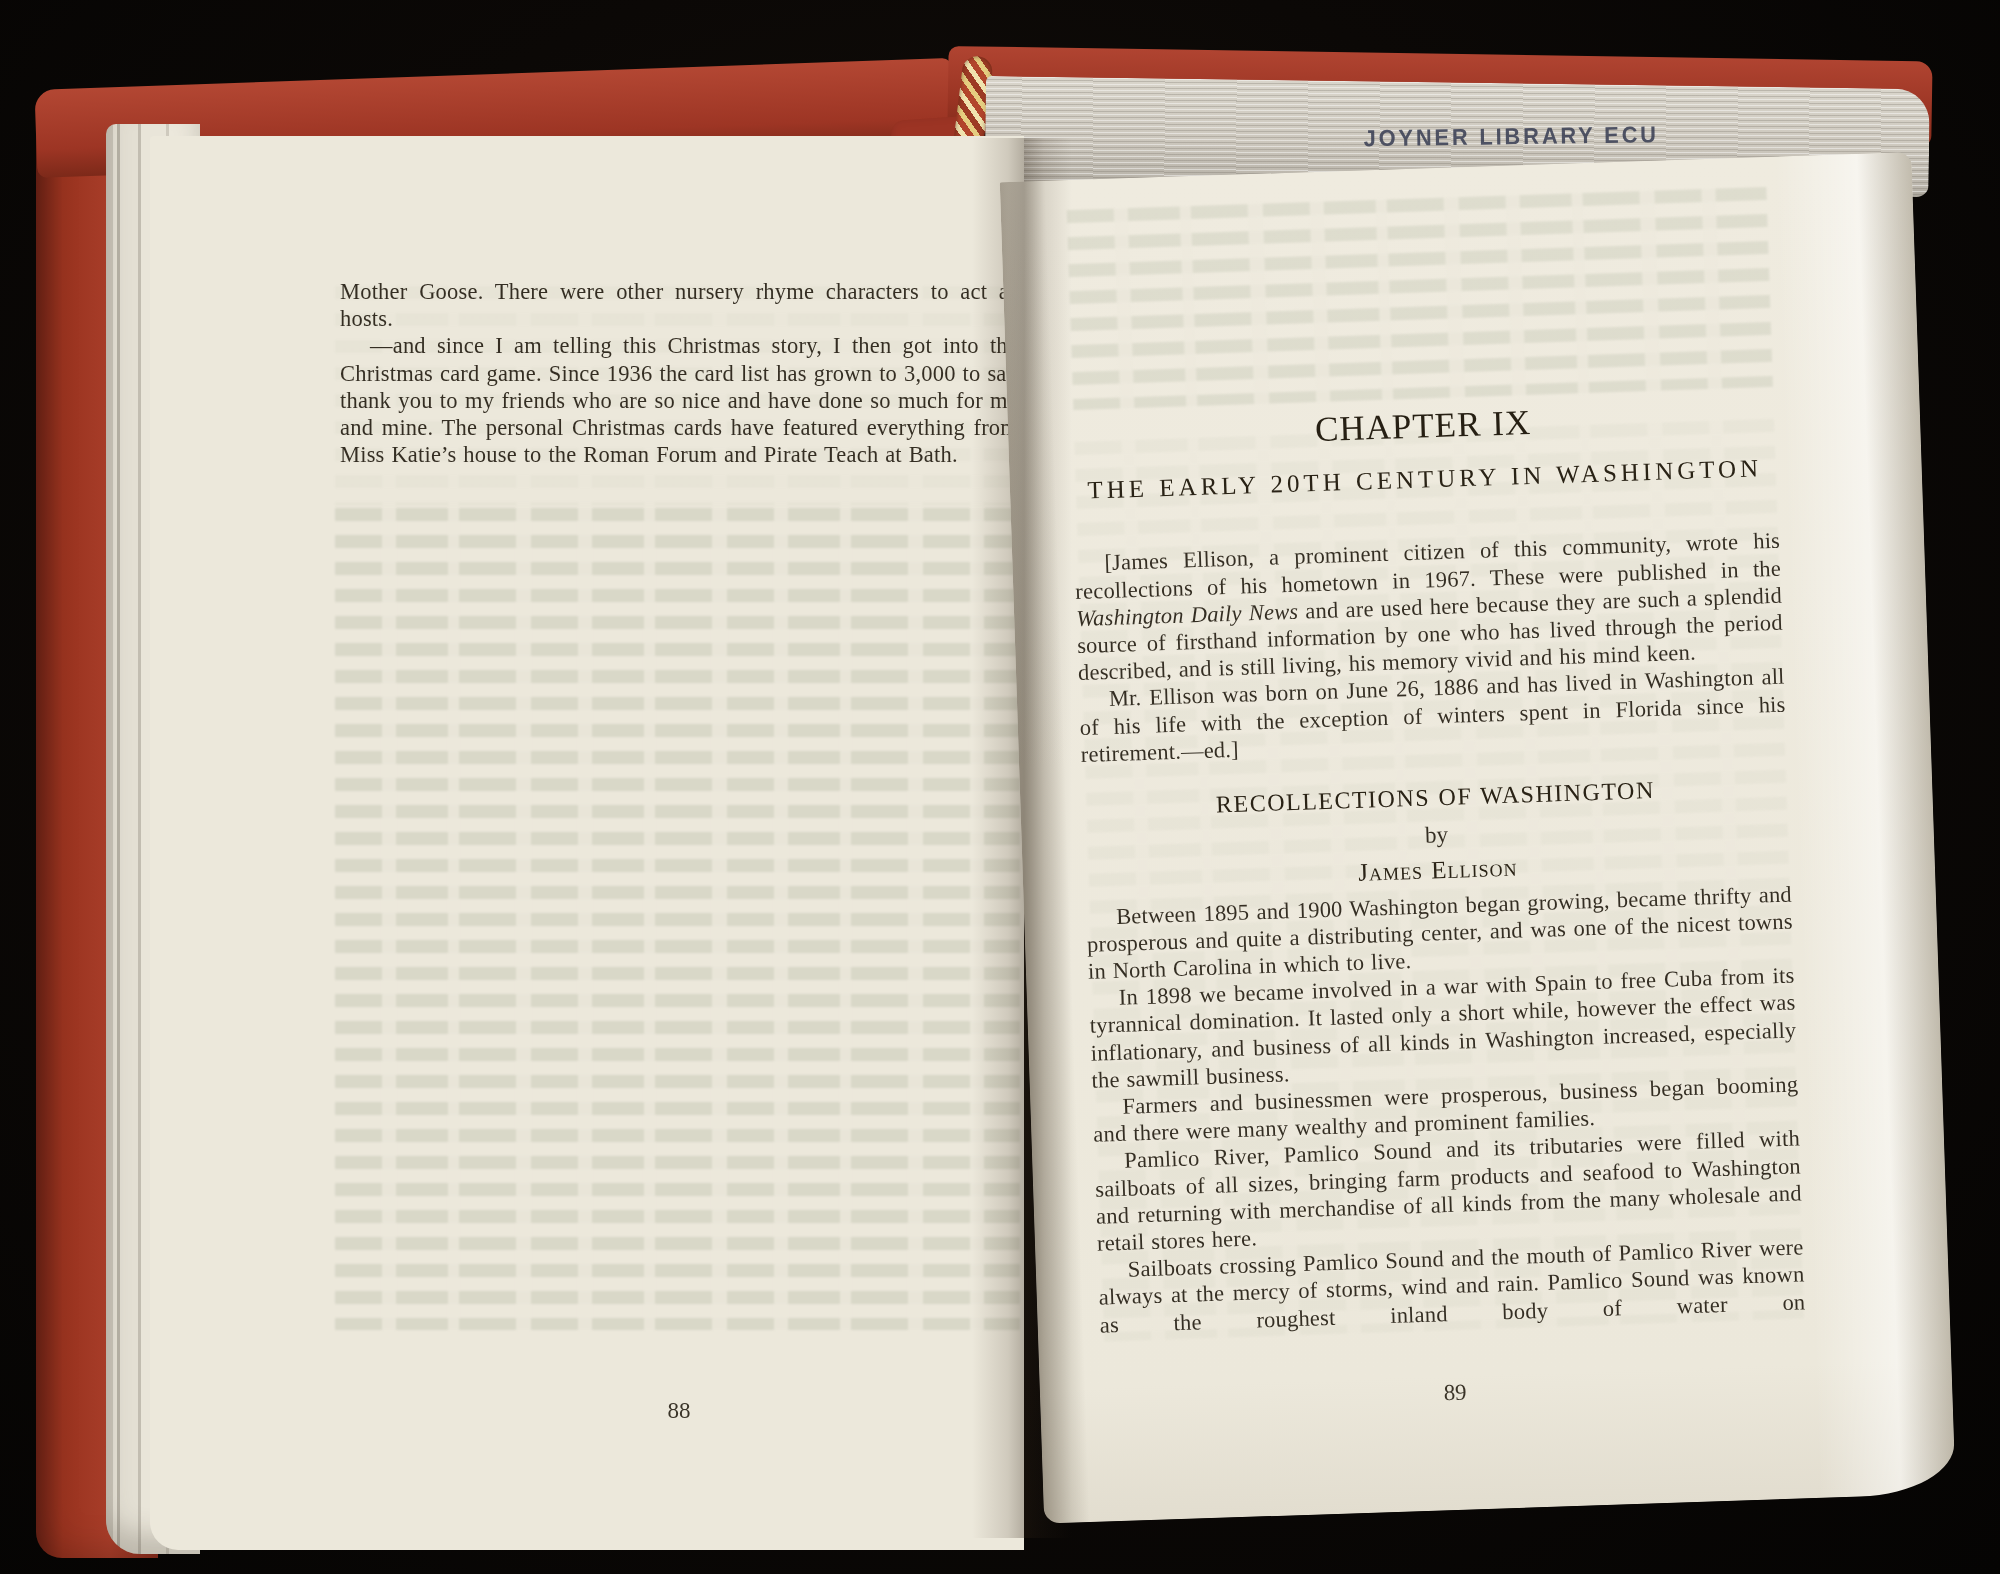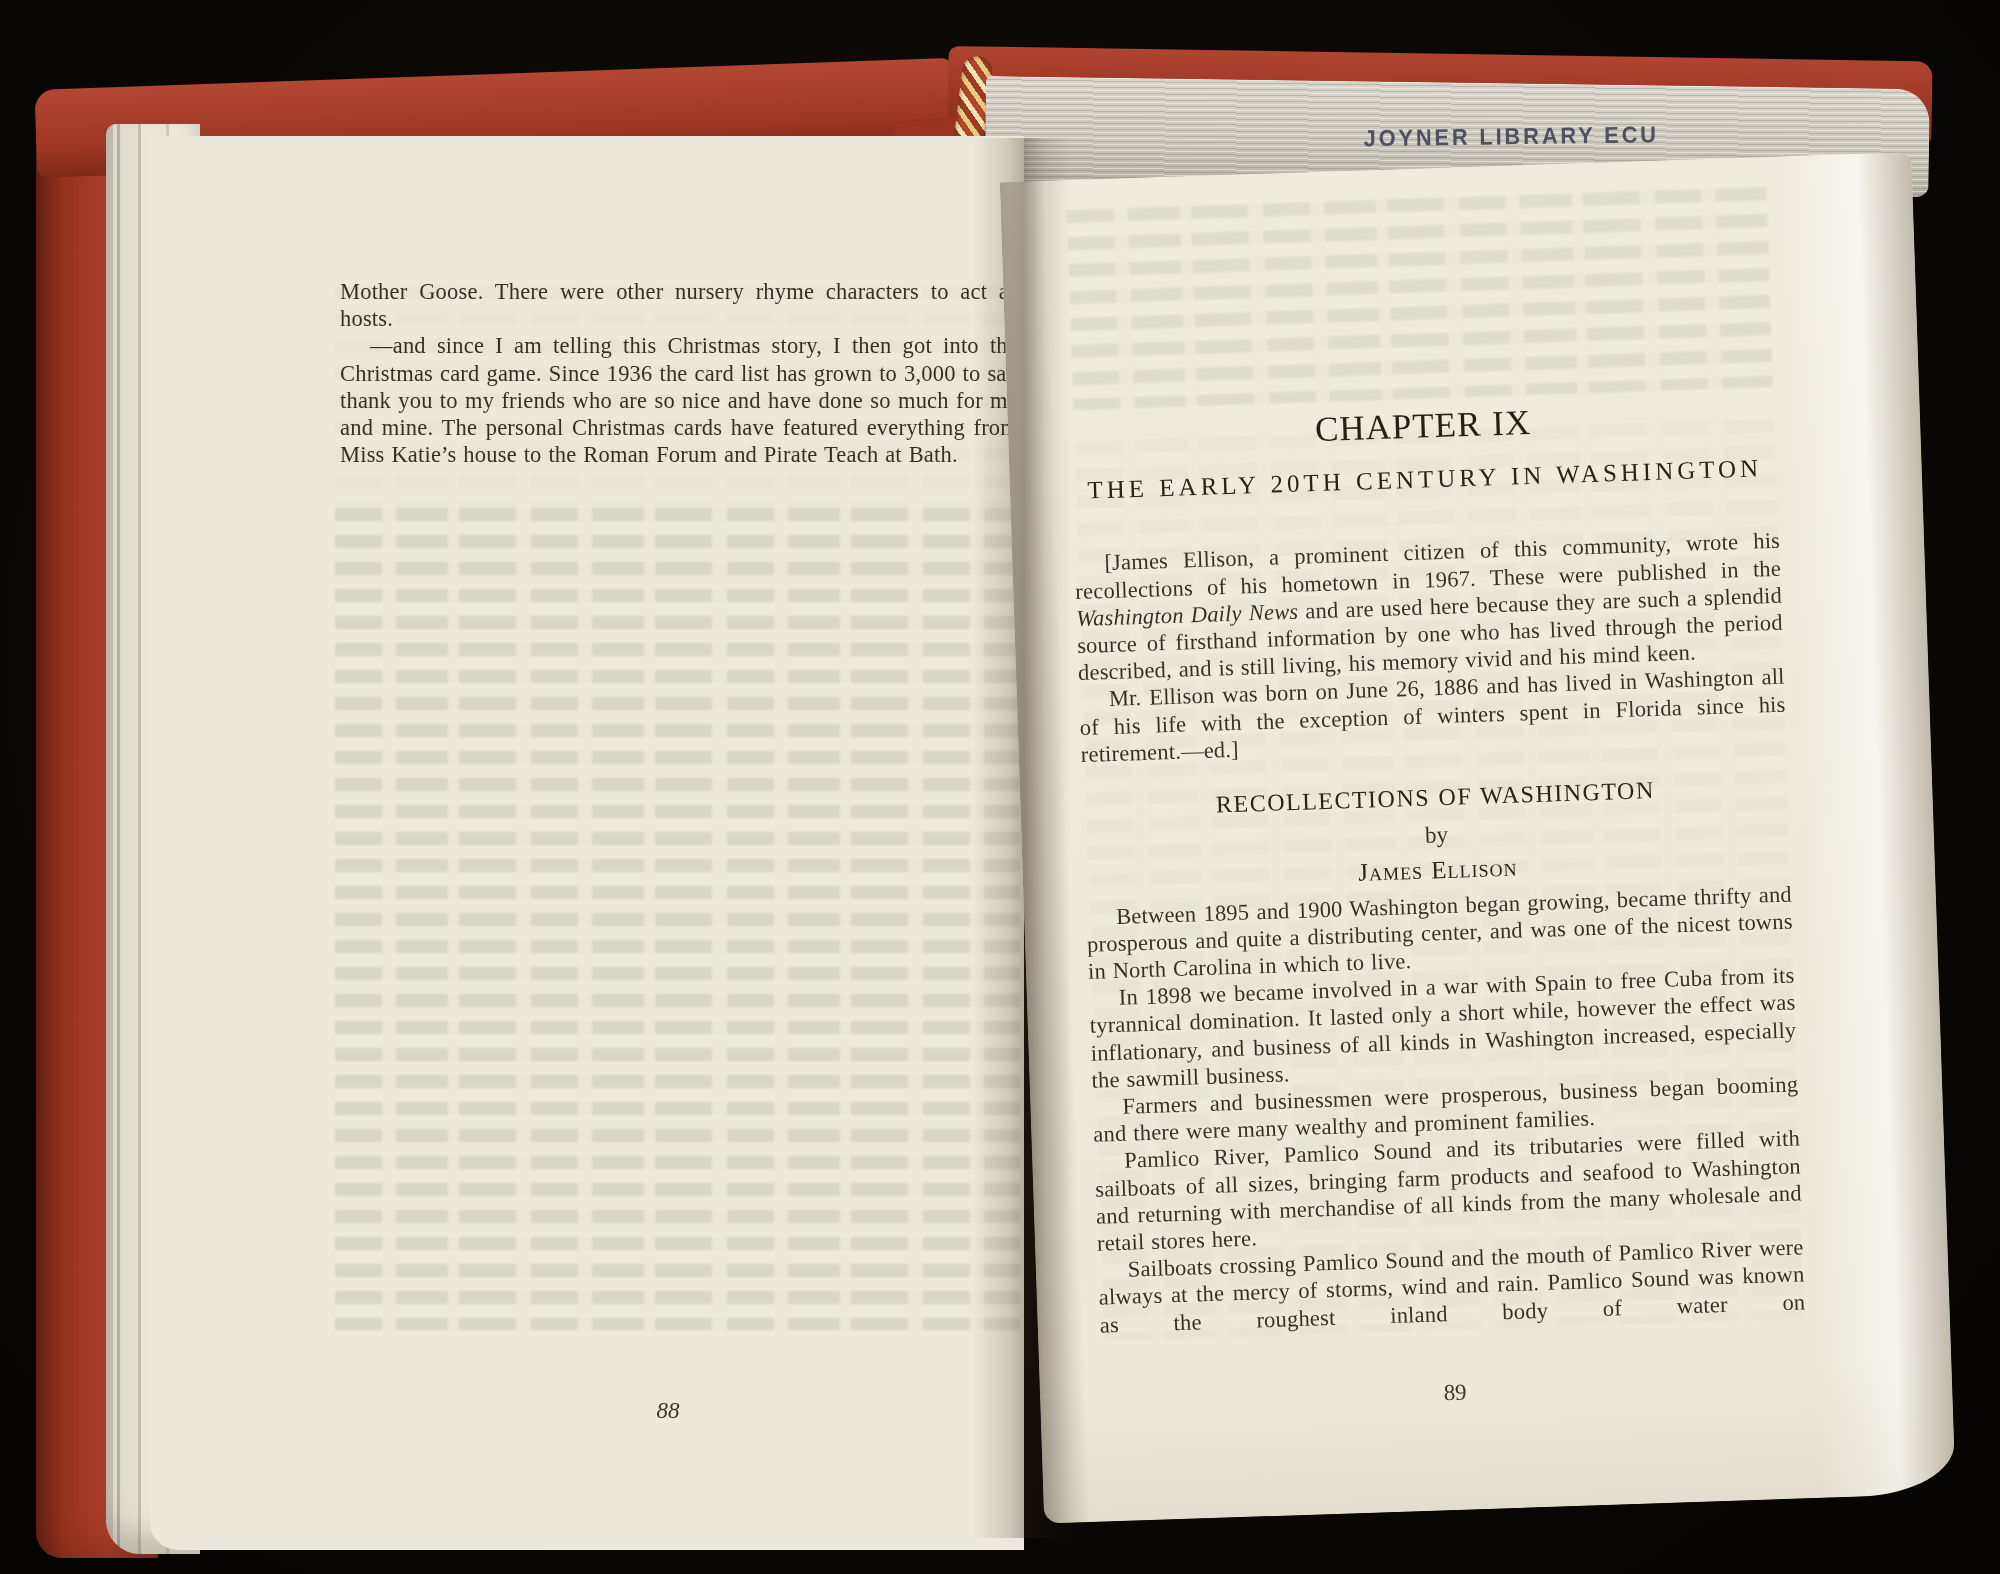--- a/index.html
+++ b/index.html
@@ -59,21 +59,21 @@
       repeating-linear-gradient(90deg,rgba(236,232,220,0) 0 47px,rgba(236,232,220,.85) 47px 61px,rgba(236,232,220,0) 61px 113px,rgba(236,232,220,.85) 113px 124px,rgba(236,232,220,0) 124px 181px,rgba(236,232,220,.85) 181px 196px),
       repeating-linear-gradient(180deg,rgba(140,152,126,.40) 0 13px,rgba(0,0,0,0) 13px 27px);}
   
   .bodytext{color:rgba(38,31,20,.93);font-size:22.5px;line-height:27.2px;
     text-align:justify;letter-spacing:.2px;word-spacing:1px;}
   .bodytext p{margin:0;text-indent:30px;}
   .bodytext p.flush{text-indent:0;}
   .bodytext p.cont{text-align-last:justify;}
   .text-left{left:190px;top:142px;width:678px;}
   .pagenum{color:rgba(38,31,20,.9);font-size:23px;text-align:center;}
-  .pagenum-left{left:179px;top:1262px;width:678px;font-style:italic;}
+  .pagenum-left{left:190px;top:1262px;width:678px;}
   .text-right{left:62px;top:244px;width:706px;}
   .chapter{margin:0 0 26px 0;text-align:center;font-size:35px;letter-spacing:1px;
     color:#261f13;font-weight:400;}
   .chapter-sub{margin:0 0 46px 0;text-align:center;font-size:25px;letter-spacing:4px;
     color:#2a2316;font-weight:400;}
   .section-heading{margin:28px 0 0 0;text-align:center;font-size:24px;letter-spacing:1.5px;
     color:#2a2316;font-weight:400;}
   .by-label{margin:10px 0 0 0;text-align:center;font-size:23px;color:rgba(38,31,20,.93);}
   .byline{margin:8px 0 8px 0;text-align:center;font-size:25px;color:#2a2316;
     font-variant:small-caps;letter-spacing:1px;}

